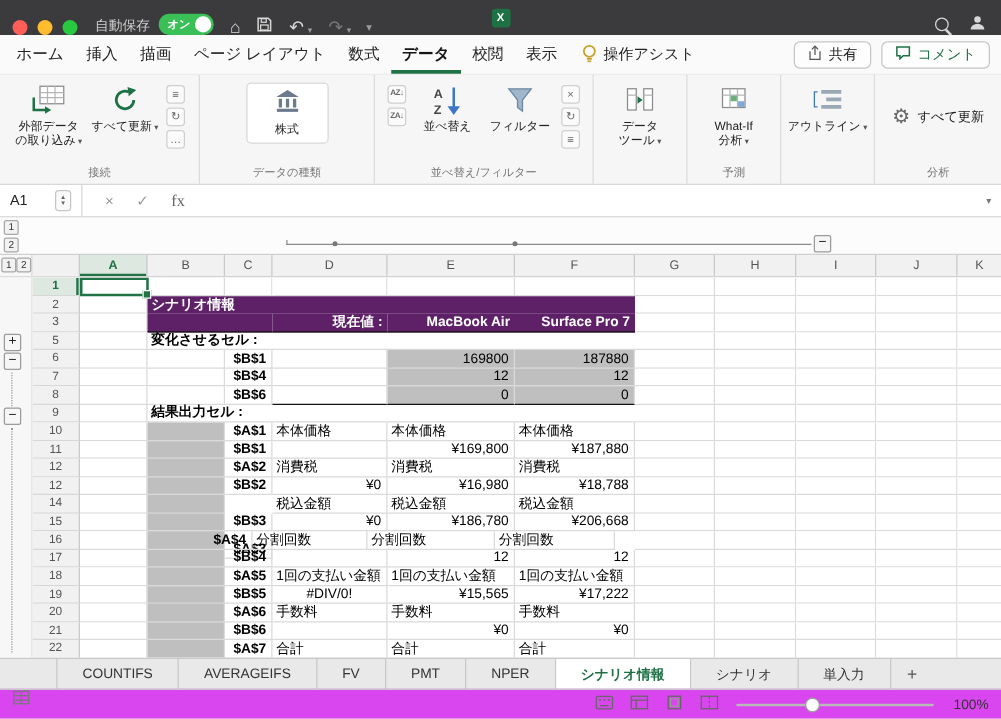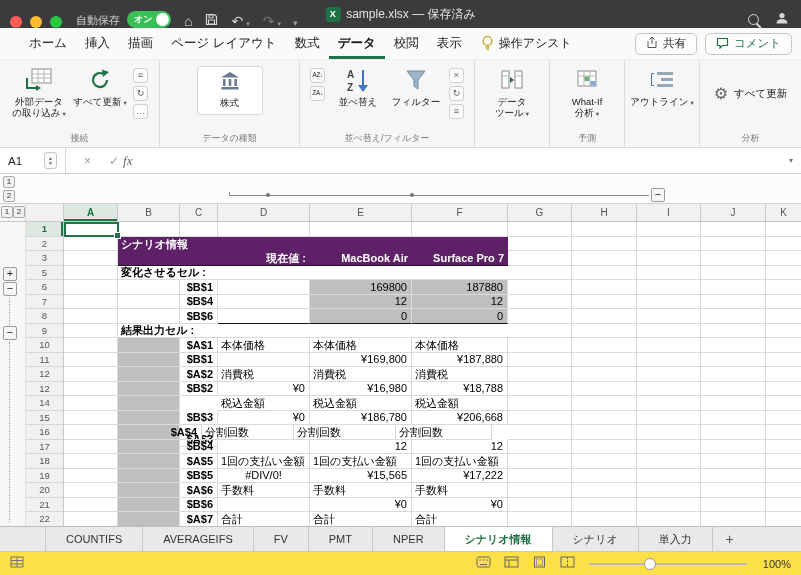--- a/index.html
+++ b/index.html
@@ -20,21 +20,21 @@
 .tb-chev{font-size:7px;color:#9A9A9A;margin-left:3px}
 .dim{color:#77777A}
 .title-center{position:absolute;left:50%;top:0;height:100%;transform:translateX(-50%);display:flex;align-items:center;gap:6px}
 .docicon{width:15px;height:15px;border-radius:3px;background:#1E7145;color:#fff;font-size:9px;font-weight:700;display:flex;align-items:center;justify-content:center}
 .doctitle{font-size:12px;color:#E4E4E4;white-space:nowrap}
 .tb-right{position:absolute;right:12px;display:flex;align-items:center;gap:16px}
 .mag{width:11px;height:11px;border:1.5px solid #D8D8D8;border-radius:50%;position:relative}
 .mag::after{content:"";position:absolute;width:6px;height:1.5px;background:#D8D8D8;transform:rotate(45deg);right:-4px;bottom:-2px}
 
 
-.tabrow{height:32px;flex:none;background:#FAFAFA;display:flex;align-items:center;padding-left:20px;border-bottom:1px solid #ECECEC}
+.tabrow{height:32px;flex:none;background:#FAFAFA;display:flex;align-items:center;padding-left:4px;border-bottom:1px solid #ECECEC}
 .rtab{padding:0 9px;height:100%;display:flex;align-items:center;font-size:12.5px;color:#222;white-space:nowrap}
 .rtab.active{color:#141414;font-weight:700;box-shadow:inset 0 -3px 0 #217346}
 .assist{display:flex;align-items:center;gap:5px;margin-left:10px;font-size:12px;color:#222;white-space:nowrap}
 .actionbtns{margin-left:auto;display:flex;gap:8px;margin-right:9px}
 .abtn{height:22px;border:1px solid #C6C6C6;border-radius:5px;display:flex;align-items:center;gap:5px;padding:0 10px;font-size:11.5px;color:#222;background:#FDFDFD;white-space:nowrap}
 .abtn.green{color:#1E7145}
 
 
 .ribbon{height:88px;flex:none;background:#F6F6F6;display:flex;border-bottom:1px solid #D8D8D8}
 .rgroup{flex:none;display:flex;flex-direction:column;border-right:1px solid #DCDCDC}
@@ -53,21 +53,21 @@
 .tclabel{font-size:9.5px;color:#222}
 .gearbtn{display:flex;align-items:center;gap:6px;margin-top:22px;font-size:10.5px;color:#222}
 .gearico{font-size:16px;color:#666;line-height:1}
 
 
 .fbar{height:26px;flex:none;background:#fff;border-bottom:1px solid #CFCFCF;display:flex;align-items:center;position:relative}
 .namebox{width:44px;padding-left:8px;font-size:11.5px;color:#222}
 .stepper{width:13px;height:17px;border:1px solid #C6C6C6;border-radius:3px;display:flex;flex-direction:column;align-items:center;justify-content:center;font-size:5px;color:#666;line-height:5px;background:#FAFAFA}
 .fdiv{width:1px;height:100%;background:#D6D6D6;margin-left:8px}
 .fico{font-size:12px;color:#9A9A9A;margin-left:18px;line-height:1}
-.fx{font-family:"Liberation Serif","DejaVu Serif",serif;font-style:italic;font-size:13px;color:#666;margin-left:4px}
+.fx{font-family:"Liberation Serif","DejaVu Serif",serif;font-size:13px;color:#666;margin-left:18px}
 .finput{flex:1;height:100%}
 .fchev{position:absolute;right:8px;font-size:8px;color:#777}
 
 
 .outbar{height:30px;flex:none;background:#FCFCFC;position:relative;border-bottom:1px solid #D0D0D0}
 .olvl{position:absolute;width:12px;height:12px;border:1px solid #A8A8A8;background:#F2F2F2;font-size:8px;color:#333;text-align:center;line-height:10px;border-radius:2px}
 .obracket{position:absolute;left:229px;top:21px;width:420px;height:1px;background:#8A8A8A}
 .obracket::before{content:"";position:absolute;left:0;top:-3px;width:1px;height:4px;background:#8A8A8A}
 .odot{position:absolute;top:19px;width:4px;height:4px;border-radius:50%;background:#777}
 .obtn{position:absolute;width:14px;height:14px;border:1px solid #9B9B9B;background:#F6F6F6;border-radius:2px;font-size:11px;line-height:11px;text-align:center;color:#222}
@@ -104,21 +104,21 @@
 .selbox::after{content:"";position:absolute;right:-4px;bottom:-4px;width:5px;height:5px;background:#217346;border:1px solid #fff}
 
 
 .sheetbar{height:25px;flex:none;background:#E9E9E9;border-top:1px solid #BDBDBD;display:flex;align-items:stretch;overflow:hidden}
 .tabspacer{width:46px;flex:none;border-right:1px solid #C8C8C8}
 .stab{flex:none;display:flex;align-items:center;padding:0 20px;font-size:11px;color:#333;border-right:1px solid #C8C8C8;white-space:nowrap}
 .stab.active{background:#fff;color:#1E7145;font-weight:700}
 .addtab{flex:none;width:34px;display:flex;align-items:center;justify-content:center;font-size:14px;color:#555}
 
 
-.statusbar{height:24px;flex:none;background:#fde047;border-top:1px solid #C8C8C8;display:flex;align-items:center;padding:0 10px}
+.statusbar{height:24px;flex:none;background:#d946ef;border-top:1px solid #C8C8C8;display:flex;padding:0 10px}
 .sb-right{margin-left:auto;display:flex;align-items:center;gap:14px}
 .viewicos{display:flex;gap:13px;align-items:center}
 .zoomwrap{display:flex;align-items:center;gap:10px}
 .ztrack{width:158px;height:2px;background:#B9B9B9;position:relative;border-radius:1px}
 .zthumb{position:absolute;left:35%;top:-5px;width:12px;height:12px;border-radius:50%;background:#FDFDFD;border:1px solid #9B9B9B}
 .zoomlabel{font-size:11px;color:#333;min-width:34px;text-align:right}
 </style>
 </head>
 <body>
 
@@ -141,21 +141,20 @@
           <rect x="3.5" y="7" width="6" height="4" fill="none" stroke="#D8D8D8"></rect>
           <rect x="4" y="2" width="4" height="2.8" fill="none" stroke="#D8D8D8"></rect>
         </svg></span>
     <span class="tb-ico">↶</span>
       <span class="tb-chev">▾</span>
     <span class="tb-ico dim">↷</span>
       <span class="tb-chev">▾</span>
     <span class="tb-chev" style="font-size:9px;margin-left:12px">▾</span>
     <div class="title-center">
       <span class="docicon">X</span>
-      <span class="doctitle">sample.xlsx — 保存済み</span>
     </div>
     <div class="tb-right">
       <span class="mag"></span>
       <span><svg width="14" height="14">
             <circle cx="7" cy="4.5" r="2.6" fill="#D8D8D8"></circle>
             <path d="M1.5 12.5a5.5 4.5 0 0 1 11 0z" fill="#D8D8D8"></path>
           </svg></span>
     </div>
   </div>
 

